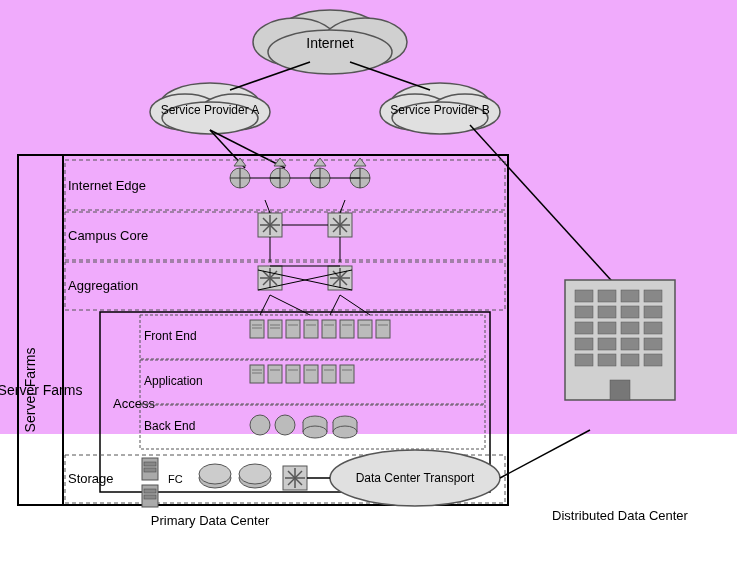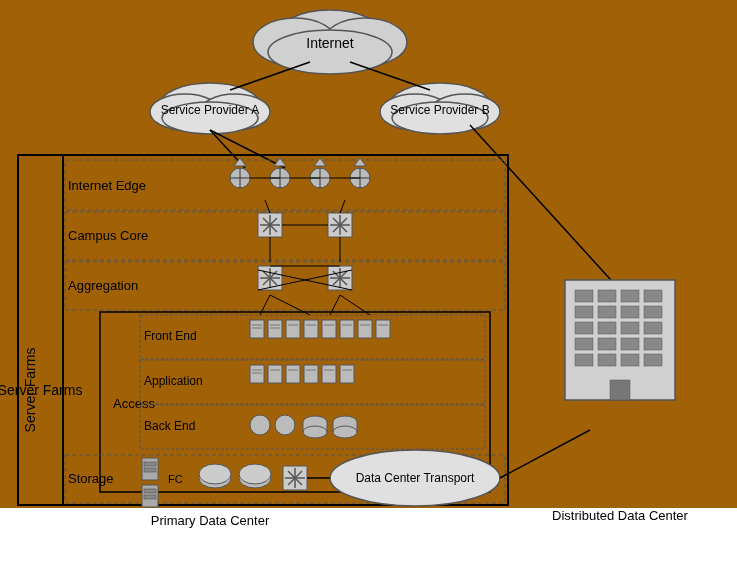--- a/index.html
+++ b/index.html
@@ -7,23 +7,23 @@
       width: 737px;
       height: 570px;
       background: #fff;
       font-family: Arial, sans-serif;
       font-size: 13px;
       overflow: hidden;
       position: relative;
     }
     .diagram-container {
       width: 737px;
-      height: 508px;
+      height: 434px;
       position: relative;
-      background: #a16207;
+      background: #f0abfc;
     }
     svg.main-svg {
       position: absolute;
       top: 0; left: 0;
       width: 737px;
       height: 570px;
     }
   </style>
 </head>
 <body>

